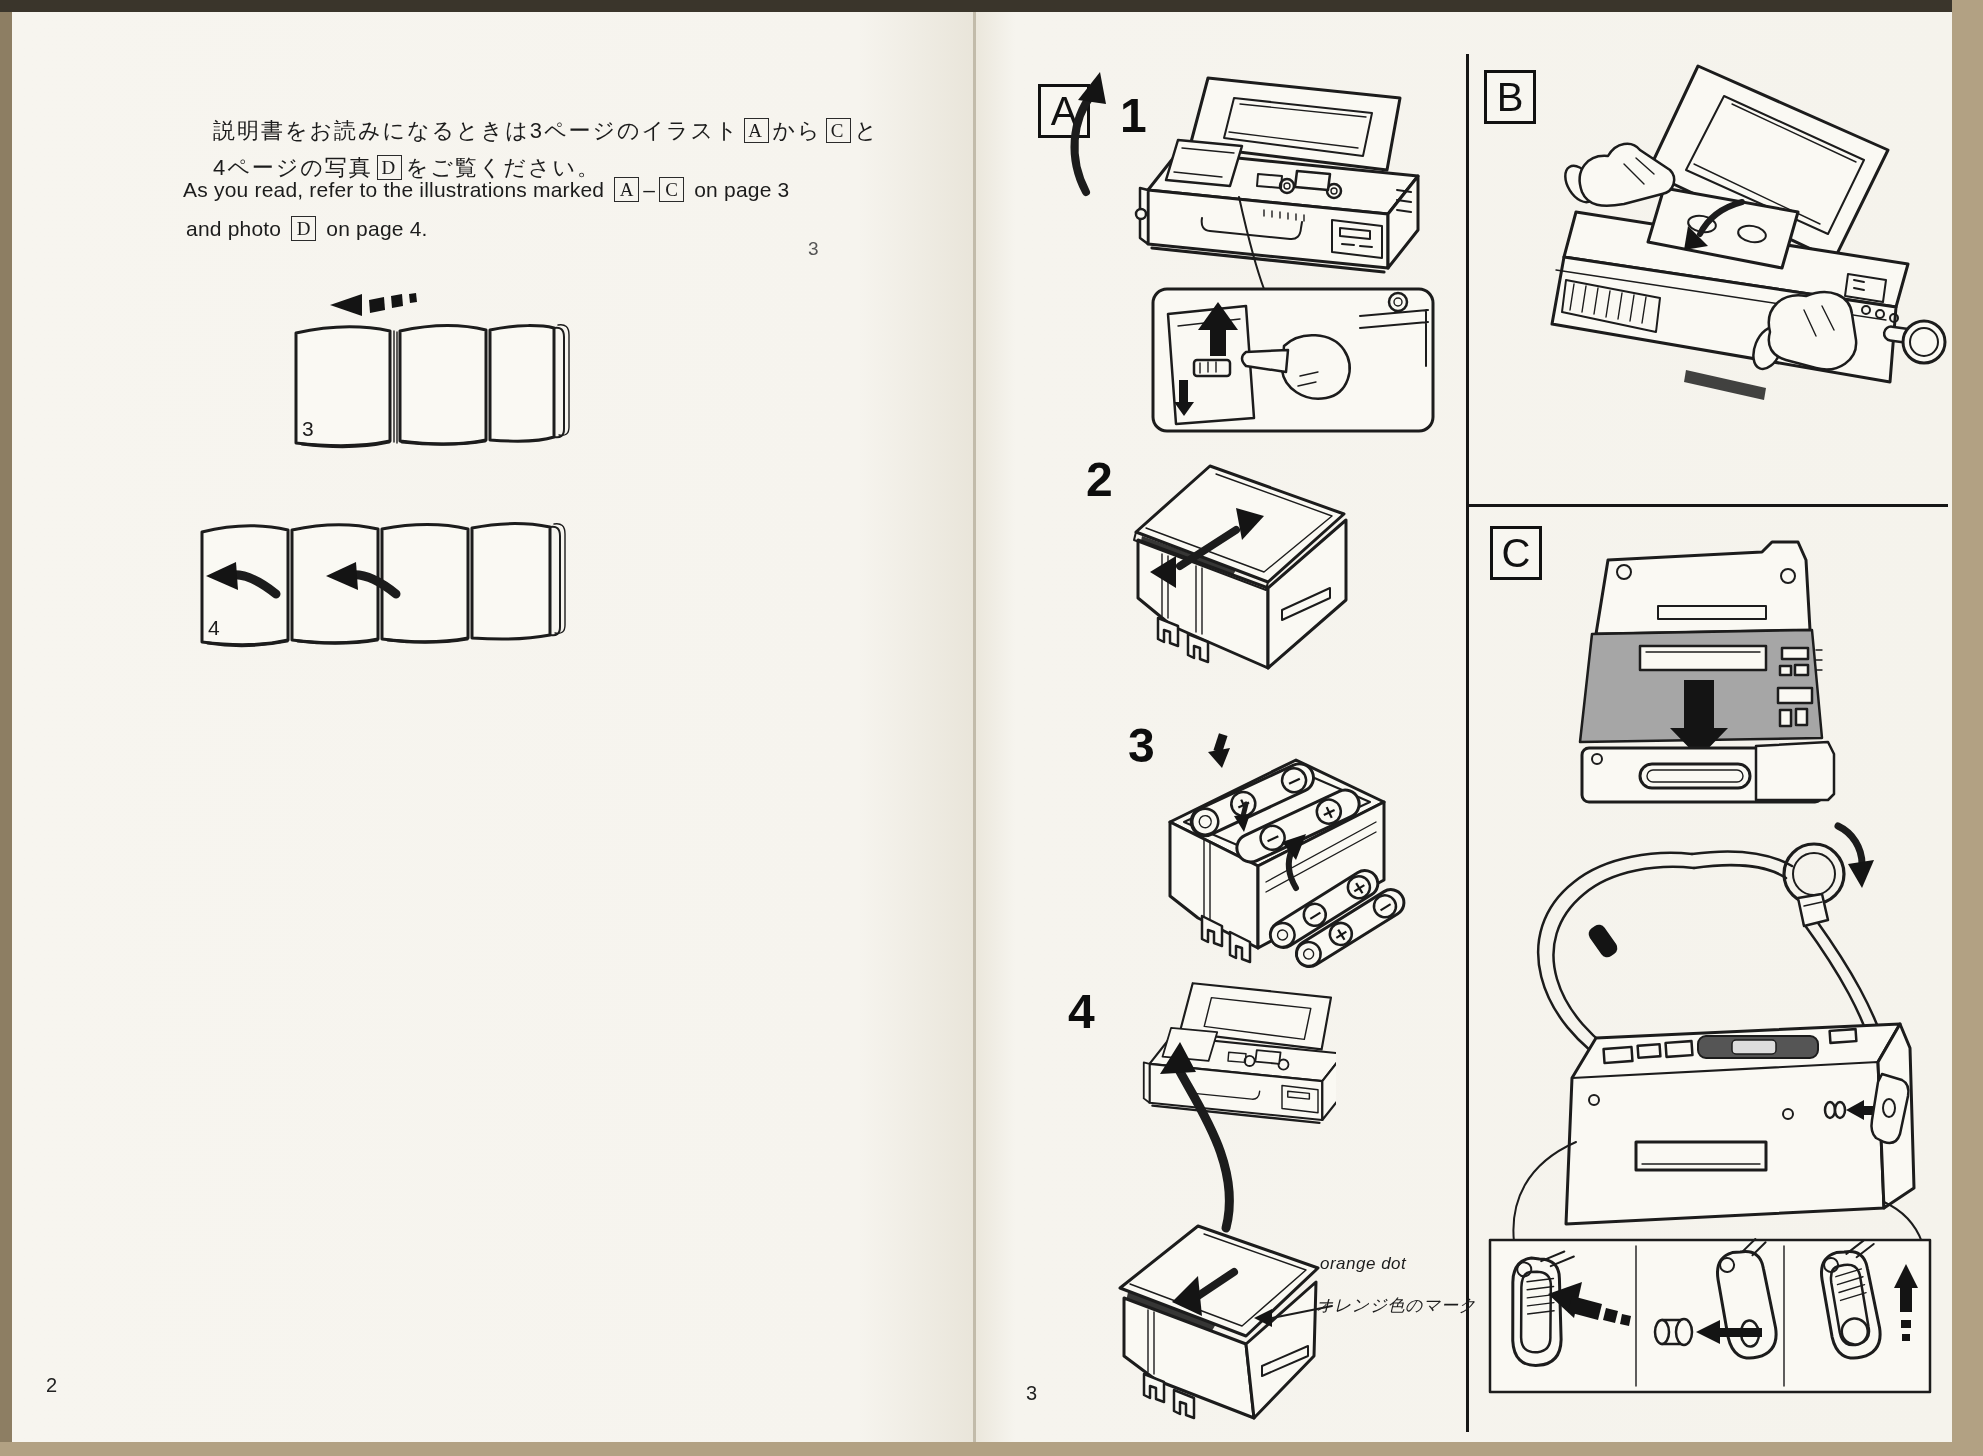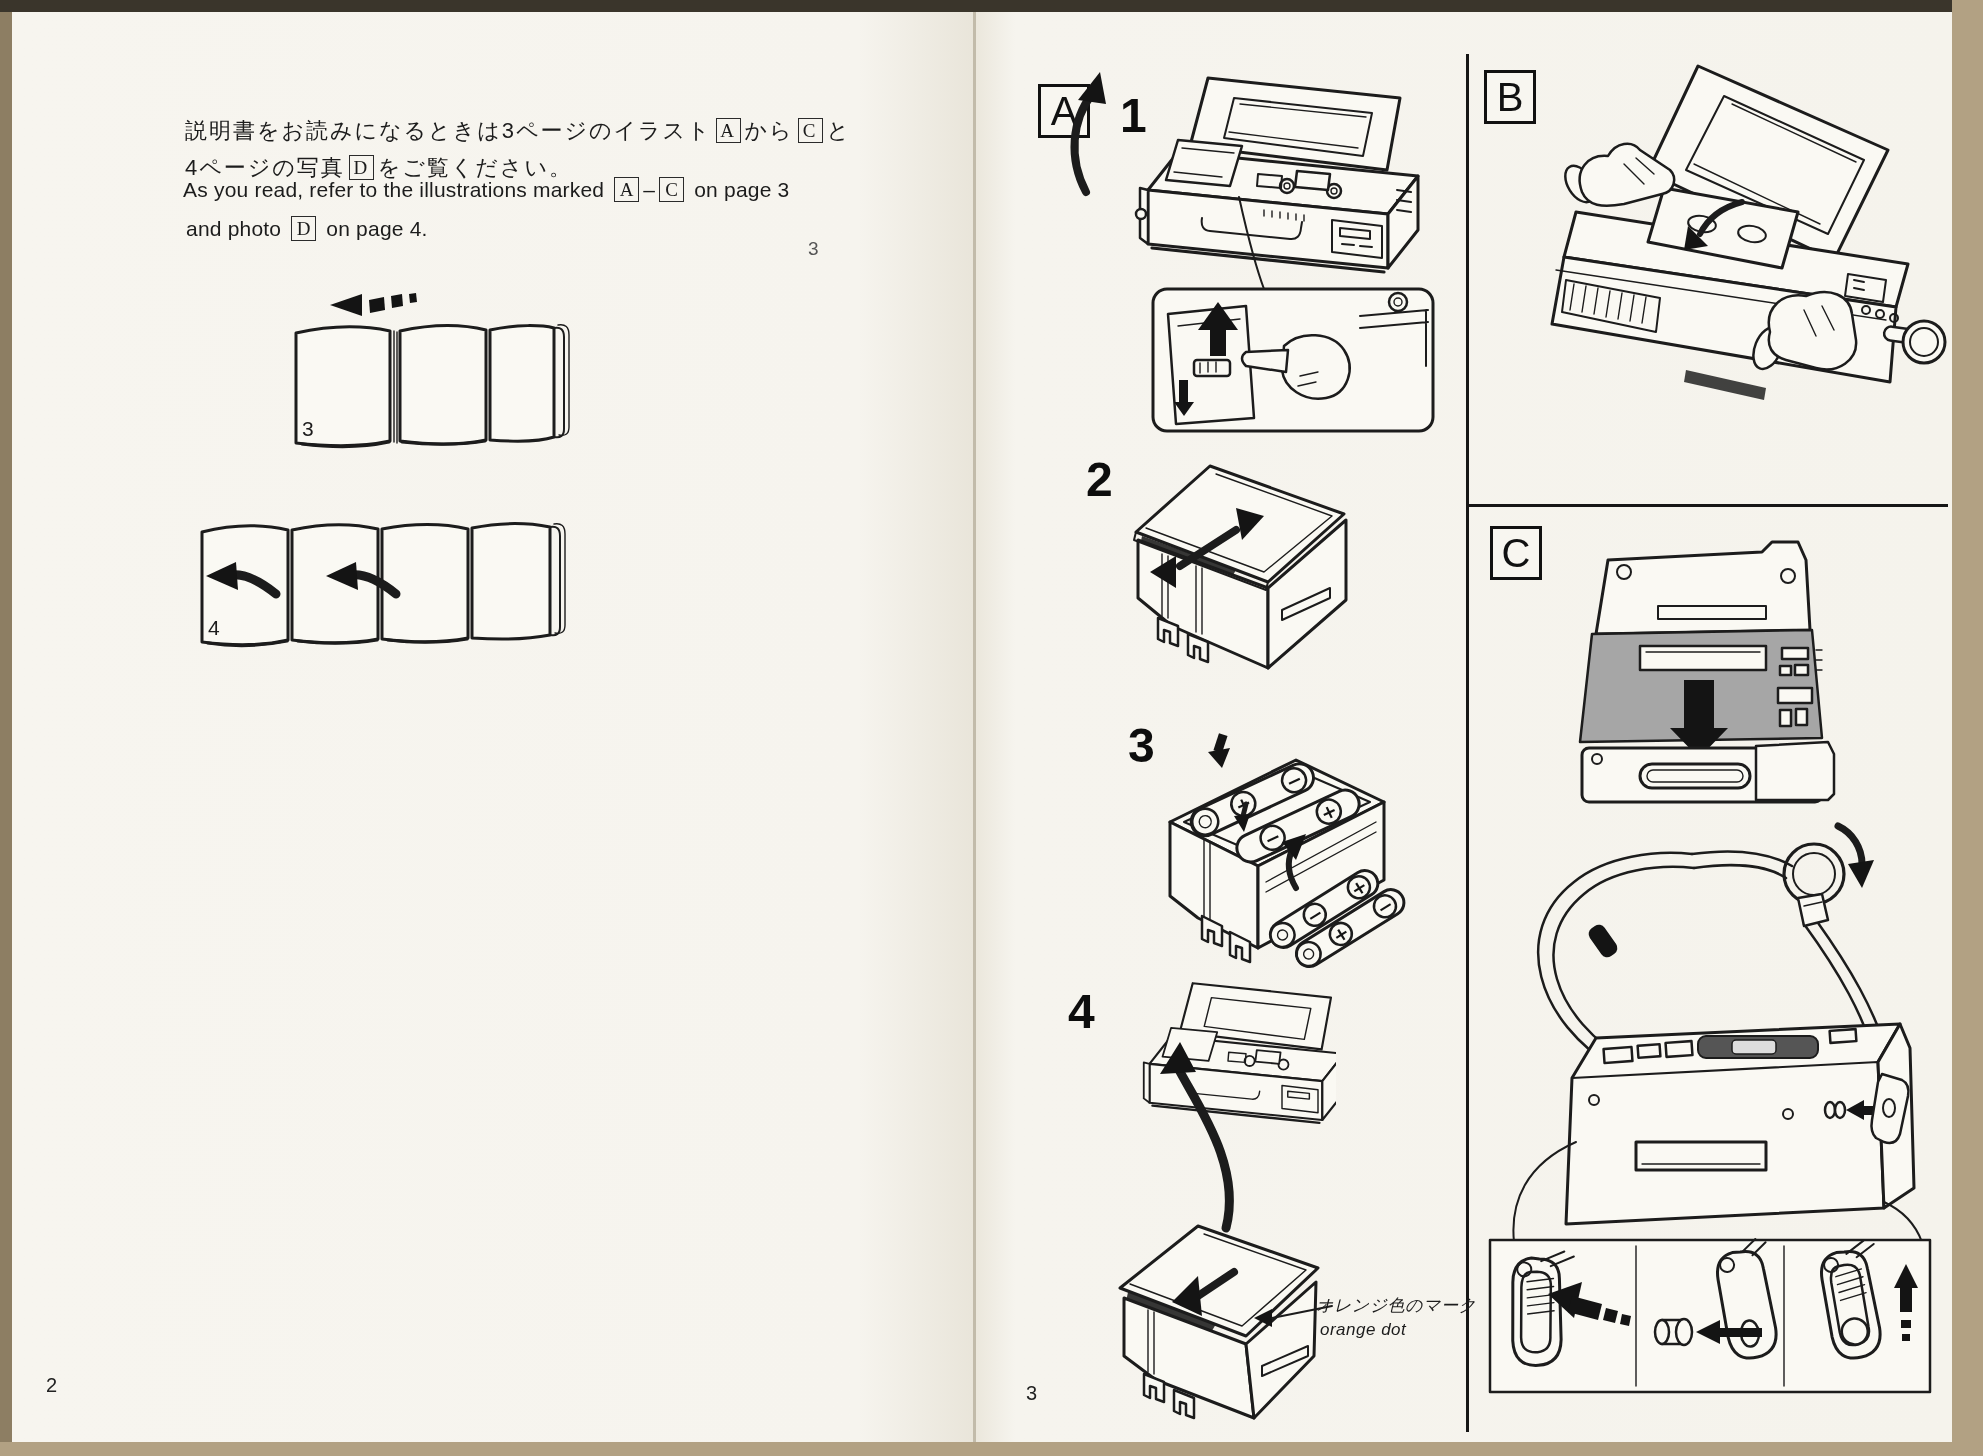--- a/index.html
+++ b/index.html
@@ -9,21 +9,21 @@
   
   .scan-top{left:0;top:0;width:1983px;height:12px;background:#3a352b;}
   .scan-left{left:0;top:0;width:12px;height:1456px;background:#8d7e63;}
   .scan-right{left:1952px;top:0;width:31px;height:1456px;background:#b2a183;}
   .scan-bottom{left:0;top:1442px;width:1983px;height:14px;background:#b2a183;}
   .page{top:10px;height:1434px;background:#f6f4ee;}
   .page-left{left:12px;width:962px;background:linear-gradient(90deg,#f7f5ef 0%,#f6f4ee 88%,#e9e5da 100%);}
   .page-right{left:976px;width:976px;background:linear-gradient(90deg,#ebe7dc 0%,#f6f4ee 4%,#f5f3ec 100%);}
   .gutter{left:973px;top:10px;width:3px;height:1434px;background:#c2bbaa;}
   
-  .jp{font-size:22px;letter-spacing:2px;white-space:nowrap;}
+  .jp{font-size:22px;letter-spacing:2px;white-space:nowrap;margin-left:28px;}
   .en{font-size:21px;letter-spacing:.2px;white-space:nowrap;}
   .box-letter{display:inline-block;border:1.6px solid #2b2b2b;min-width:19px;padding:0 2px;
       margin:0 4px;text-align:center;font-family:"Liberation Serif",serif;
       font-size:19px;line-height:23px;vertical-align:1px;background:transparent;}
   .panel-letter{width:52px;height:54px;border:3.5px solid #111;display:flex;align-items:center;
       justify-content:center;font-size:40px;color:#111;background:#f8f6f0;box-sizing:border-box;}
   .step-num{font-weight:bold;font-size:48px;color:#0d0d0d;}
   .page-num{font-size:20px;color:#222;}
   .small-label{font-size:17px;letter-spacing:.5px;white-space:nowrap;line-height:23px;font-style:italic;}
   .stray{font-size:19px;color:#555;}
@@ -291,21 +291,21 @@
       <polygon class="fb" points="112,56 86,82 116,96"></polygon>
     </g>
     <g>
       <polygon class="fb" points="168,98 186,89 186,107"></polygon>
       <path class="ln mid" d="M186,98 L246,86"></path>
     </g>
   </g>
 </svg>
 
 <div class="abs small-label" style="left:1316px;top:1294px;">オレンジ色のマーク</div>
-<div class="abs small-label" style="left:1320px;top:1318px;">orange dot</div>
+<div class="abs small-label" style="left:1320px;top:1252px;">orange dot</div>
 
 <div class="abs page-num" style="left:1026px;top:1382px;">3</div>
 
 <svg class="abs" style="left:1536px;top:52px;" width="414" height="352" viewBox="0 0 414 352">
   <g>
     <path class="fw3" d="M162,14 L352,98 L298,208 L112,120 Z"></path>
     <path class="ln mid" d="M188,44 L328,108 L292,182 L150,118 Z"></path>
     <path class="ln thin" d="M196,52 L320,110 M158,112 L284,172"></path>
     <path class="fw3" d="M40,160 L372,212 L360,255 L28,205 Z"></path>
     <path class="fw3" d="M28,205 L360,255 L354,330 L16,272 Z"></path>

